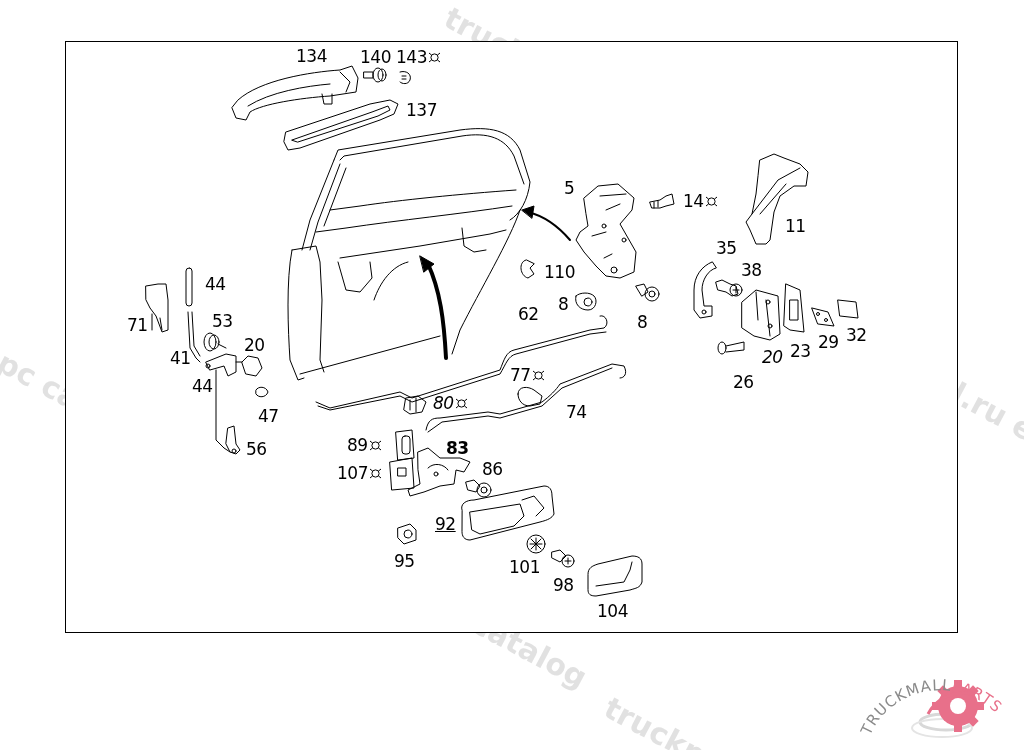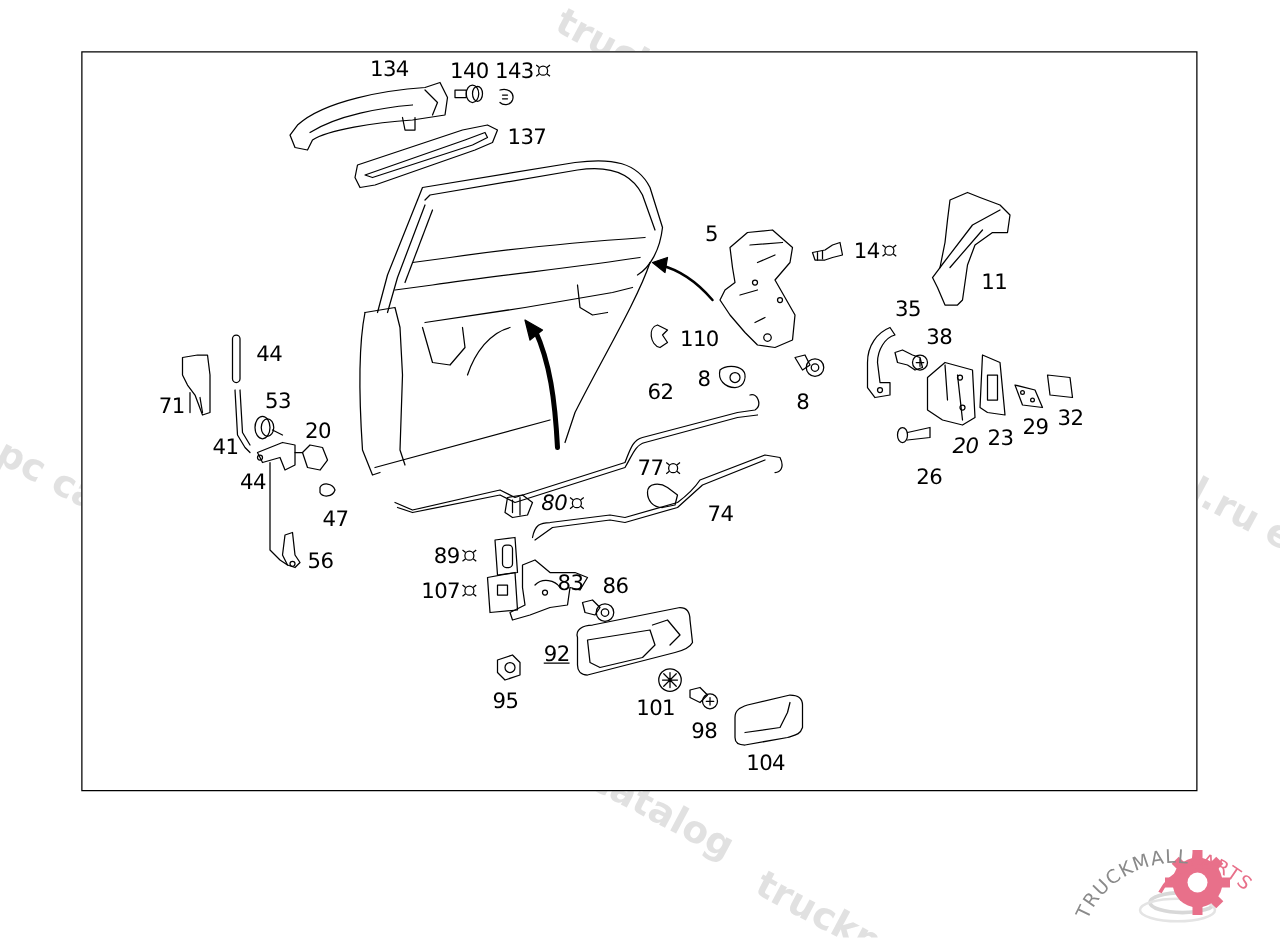--- a/index.html
+++ b/index.html
@@ -287,21 +287,21 @@
       </svg></span></div>
 <div class="lbl" style="left:433px; top:395px;font-style:italic;"><span>80</span><span class="note"><svg width="13" height="11" viewBox="0 0 13 11">
         <circle cx="6.5" cy="5.5" r="3.6" fill="none" stroke="#000" stroke-width="1"></circle>
         <path d="M1,1 L3.5,3 M12,1 L9.5,3 M1,10 L3.5,8 M12,10 L9.5,8" stroke="#000" stroke-width="1"></path>
       </svg></span></div>
 <div class="lbl" style="left:566px; top:404px;"><span>74</span></div>
 <div class="lbl" style="left:347px; top:437px;"><span>89</span><span class="note"><svg width="13" height="11" viewBox="0 0 13 11">
         <circle cx="6.5" cy="5.5" r="3.6" fill="none" stroke="#000" stroke-width="1"></circle>
         <path d="M1,1 L3.5,3 M12,1 L9.5,3 M1,10 L3.5,8 M12,10 L9.5,8" stroke="#000" stroke-width="1"></path>
       </svg></span></div>
-<div class="lbl" style="left:446px; top:459px;"><span>83</span></div>
+<div class="lbl" style="left:446px; top:440px;font-weight:bold;"><span>83</span></div>
 <div class="lbl" style="left:337px; top:465px;"><span>107</span><span class="note"><svg width="13" height="11" viewBox="0 0 13 11">
         <circle cx="6.5" cy="5.5" r="3.6" fill="none" stroke="#000" stroke-width="1"></circle>
         <path d="M1,1 L3.5,3 M12,1 L9.5,3 M1,10 L3.5,8 M12,10 L9.5,8" stroke="#000" stroke-width="1"></path>
       </svg></span></div>
 <div class="lbl" style="left:482px; top:461px;"><span>86</span></div>
 <div class="lbl" style="left:435px; top:516px;text-decoration:underline;"><span>92</span></div>
 <div class="lbl" style="left:394px; top:553px;"><span>95</span></div>
 <div class="lbl" style="left:509px; top:559px;"><span>101</span></div>
 <div class="lbl" style="left:553px; top:577px;"><span>98</span></div>
 <div class="lbl" style="left:597px; top:603px;"><span>104</span></div>

